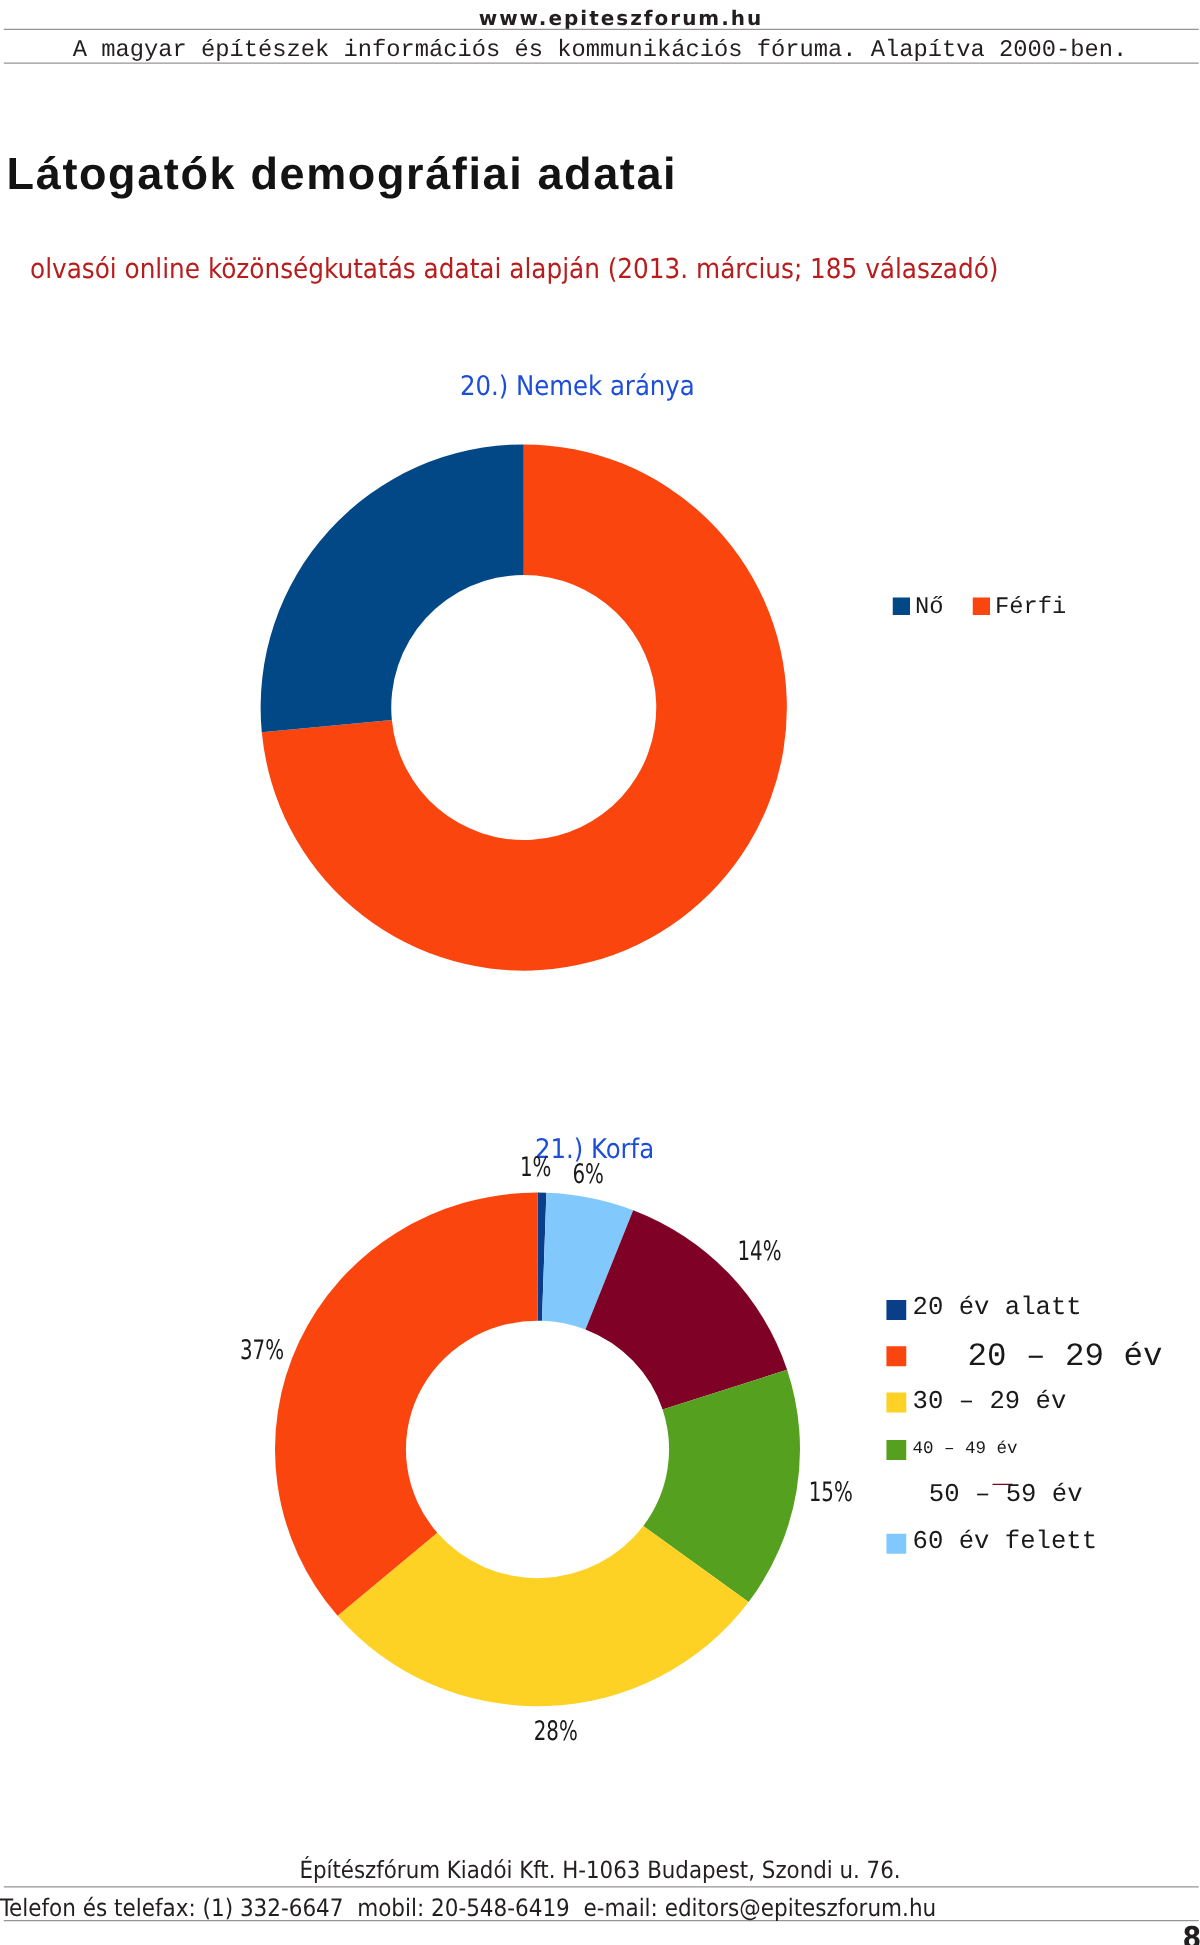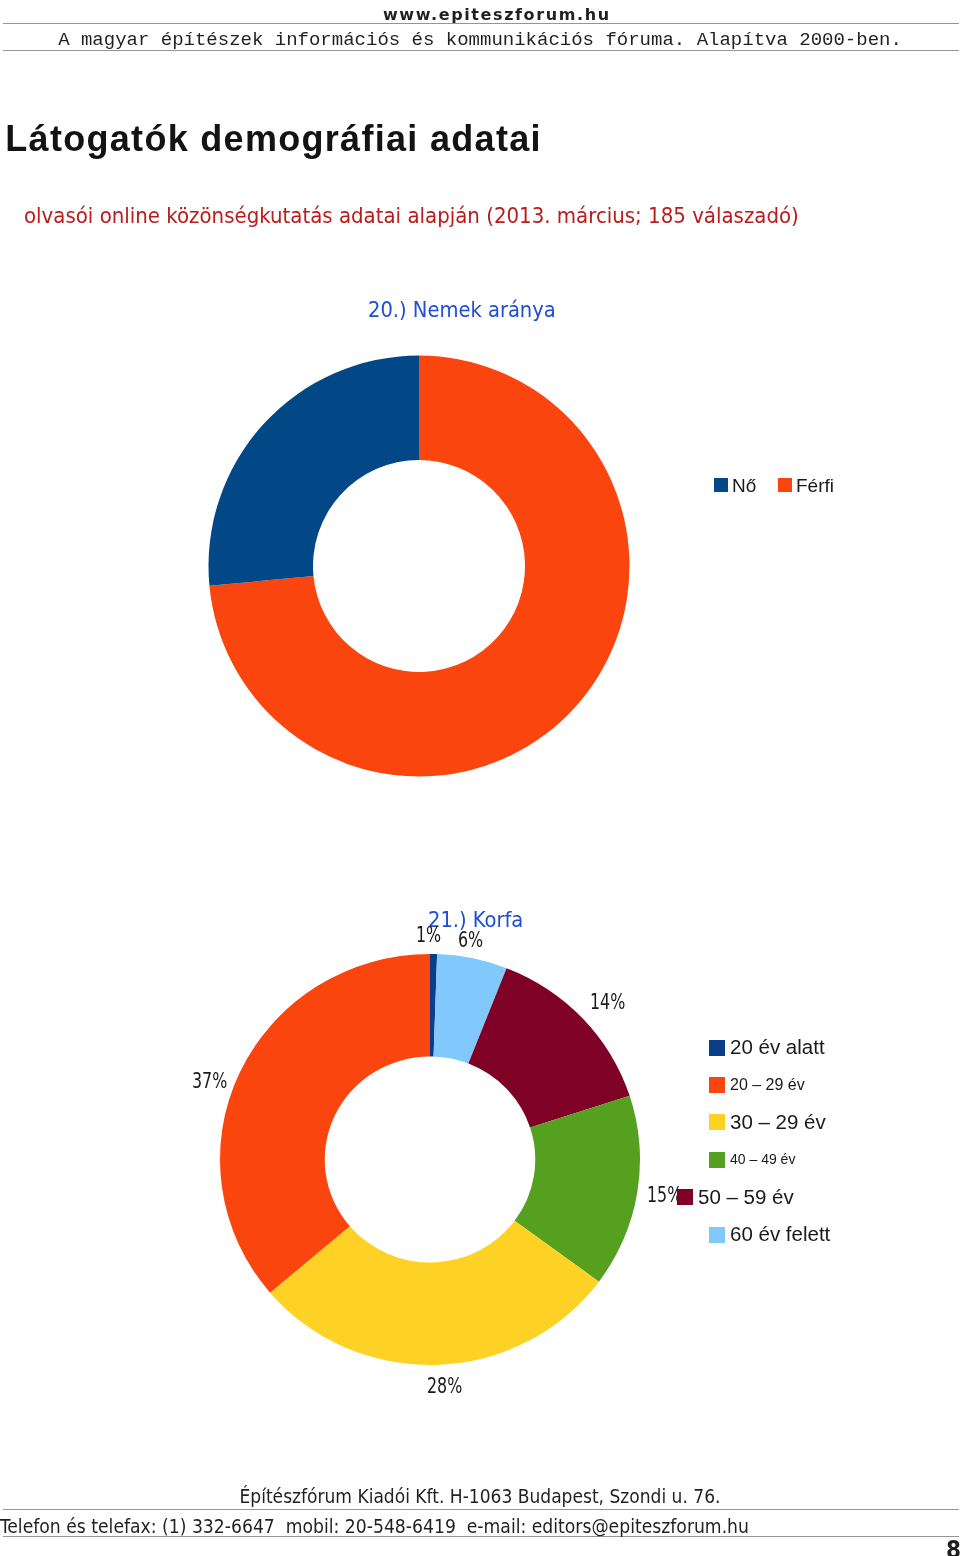--- a/index.html
+++ b/index.html
@@ -27,21 +27,21 @@
   
   .chart-title{position:absolute;text-align:center;font-size:21.7px;line-height:22px;
                font-family:"DejaVu Sans Condensed","DejaVu Sans",sans-serif;color:#1d4ed8;
                white-space:nowrap;}
   .pct{position:absolute;font-size:21.5px;line-height:21.5px;
        font-family:"DejaVu Sans Condensed","DejaVu Sans",sans-serif;
        color:#1a1a1a;white-space:nowrap;transform:scaleX(0.82) translateZ(0);transform-origin:left top;}
   .legend-row{position:absolute;display:flex;align-items:center;white-space:nowrap;height:21px;}
   .swatch{display:inline-block;}
   .legend-label{font-size:19px;line-height:19px;
-       font-family:Liberation Sans, sans-serif;color:#1a1a1a;}
+       font-family:Liberation Mono, monospace;color:#1a1a1a;}
 
   
   #footer-line1{left:0;right:0;top:1486px;text-align:center;font-size:19px;line-height:20px;
       font-family:"DejaVu Sans Condensed","DejaVu Sans",sans-serif;}
   #footer-line2{left:0;right:0;top:1517px;text-align:left;font-size:19.15px;line-height:20px;
       font-family:"DejaVu Sans Condensed","DejaVu Sans",sans-serif;white-space:pre;}
   #page-number{left:946px;top:1537px;font-size:24px;font-weight:bold;line-height:26px;
       font-family:"DejaVu Sans Condensed","DejaVu Sans",sans-serif;}
 </style>
 </head>
@@ -84,31 +84,31 @@
 <div class="pct" style="left:647px;top:1184px">15%</div>
 <div class="pct" style="left:427px;top:1375px">28%</div>
 <div class="pct" style="left:192px;top:1070px">37%</div>
 <div id="chart2-legend">
     <div class="legend-row aa" style="left: 709px; top: 1037px;">
       <span class="swatch" style="width: 16px; height: 16px; margin-right: 5px; background: rgb(10, 62, 137);"></span>
       <span class="legend-label" style="font-size: 20.5px; line-height: 20.5px;">20 év alatt</span>
     </div>
     <div class="legend-row aa" style="left: 709px; top: 1074.4px;">
       <span class="swatch" style="width: 16px; height: 16px; margin-right: 5px; background: rgb(251, 69, 15);"></span>
-      <span class="legend-label" style="font-size: 16px; line-height: 20.5px;">20 – 29 év</span>
+      <span class="legend-label" style="font-size: 26px; line-height: 20.5px; margin-left: 44px;">20 – 29 év</span>
     </div>
     <div class="legend-row aa" style="left: 709px; top: 1111.8px;">
       <span class="swatch" style="width: 16px; height: 16px; margin-right: 5px; background: rgb(253, 210, 36);"></span>
       <span class="legend-label" style="font-size: 20.5px; line-height: 20.5px;">30 – 29 év</span>
     </div>
     <div class="legend-row aa" style="left: 709px; top: 1149.2px;">
       <span class="swatch" style="width: 16px; height: 16px; margin-right: 5px; background: rgb(85, 160, 31);"></span>
       <span class="legend-label" style="font-size: 14px; line-height: 20.5px;">40 – 49 év</span>
     </div>
-    <div class="legend-row aa" style="left: 677px; top: 1186.6px;">
+    <div class="legend-row aa" style="left: 743px; top: 1186.6px; flex-direction: column;">
       <span class="swatch" style="width: 16px; height: 16px; margin-right: 5px; background: rgb(127, 1, 38);"></span>
       <span class="legend-label" style="font-size: 20.5px; line-height: 20.5px;">50 – 59 év</span>
     </div>
     <div class="legend-row aa" style="left: 709px; top: 1224px;">
       <span class="swatch" style="width: 16px; height: 16px; margin-right: 5px; background: rgb(129, 201, 253);"></span>
       <span class="legend-label" style="font-size: 20.5px; line-height: 20.5px;">60 év felett</span>
     </div>
   </div>
 
 <div class="rule" style="top:1509px"></div>

